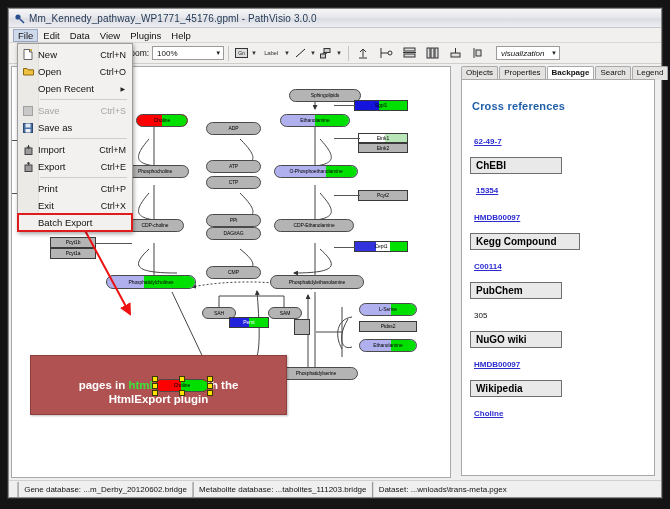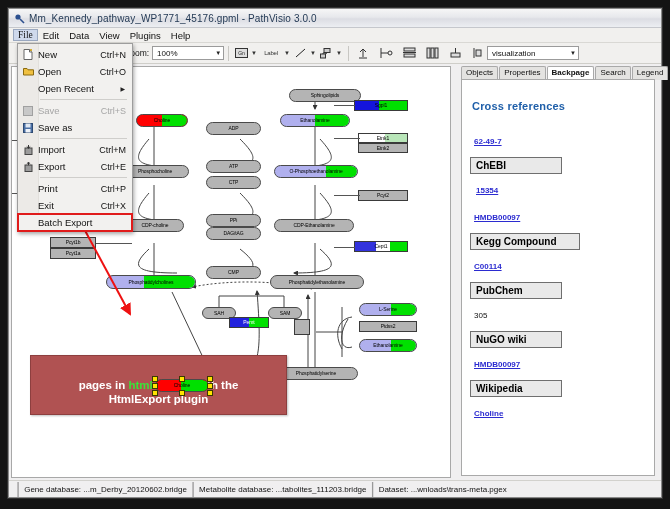--- a/index.html
+++ b/index.html
@@ -30,21 +30,21 @@
   .title-ico svg{display:block;}
   .title-text{font-size:10px;color:#243a55;letter-spacing:.1px;white-space:nowrap;}
 
   
   .menubar{
     position:absolute;left:0;top:19px;right:0;height:15px;
     background:#f1f0ee;border-bottom:1px solid #d9d8d4;
     display:flex;align-items:center;padding-left:4px;box-sizing:border-box;
   }
   .menu-item{font-size:9.5px;color:#111;padding:1px 5px;white-space:nowrap;}
-  .menu-item.active{background:#cfd9ec;border:1px solid #9aa8c0;padding:0 4px;font-family:Liberation Serif, serif;}
+  .menu-item.active{background:#cfd9ec;border:1px solid #9aa8c0;padding:0 4px;}
 
   
   .toolbar{
     position:absolute;left:0;top:34px;right:0;height:21px;
     background:#f1f0ee;border-bottom:1px solid #cfcec9;
     display:flex;align-items:center;box-sizing:border-box;
   }
   .zoom-label{font-size:8.5px;color:#111;margin-left:116px;margin-right:3px;}
   .combo{
     height:14px;border:1px solid #9b9b9b;background:#fff;
@@ -252,21 +252,21 @@
             <rect x="2" y="6" width="9" height="4" fill="#ddd" stroke="#333"></rect>
             <path d="M6.5 1 L6.5 6" stroke="#333"></path>
           </svg>
       </div>
       <div class="tb-btn" style="margin-left:7px;">
         <svg width="13" height="12" viewBox="0 0 13 12">
             <path d="M2 1 L2 11" stroke="#333"></path>
             <rect x="4" y="3" width="5" height="6" fill="#ddd" stroke="#333"></rect>
           </svg>
       </div>
-      <div class="combo" style="width:92px;">
+      <div class="combo" style="width:64px;margin-left:9px;font-style:italic;">
         <span>visualization</span>
         <span class="arrow">▼</span>
       </div>
     </div>
 
     <div class="content">
 
       <div class="canvas-wrap">
 
         <svg class="edges">

